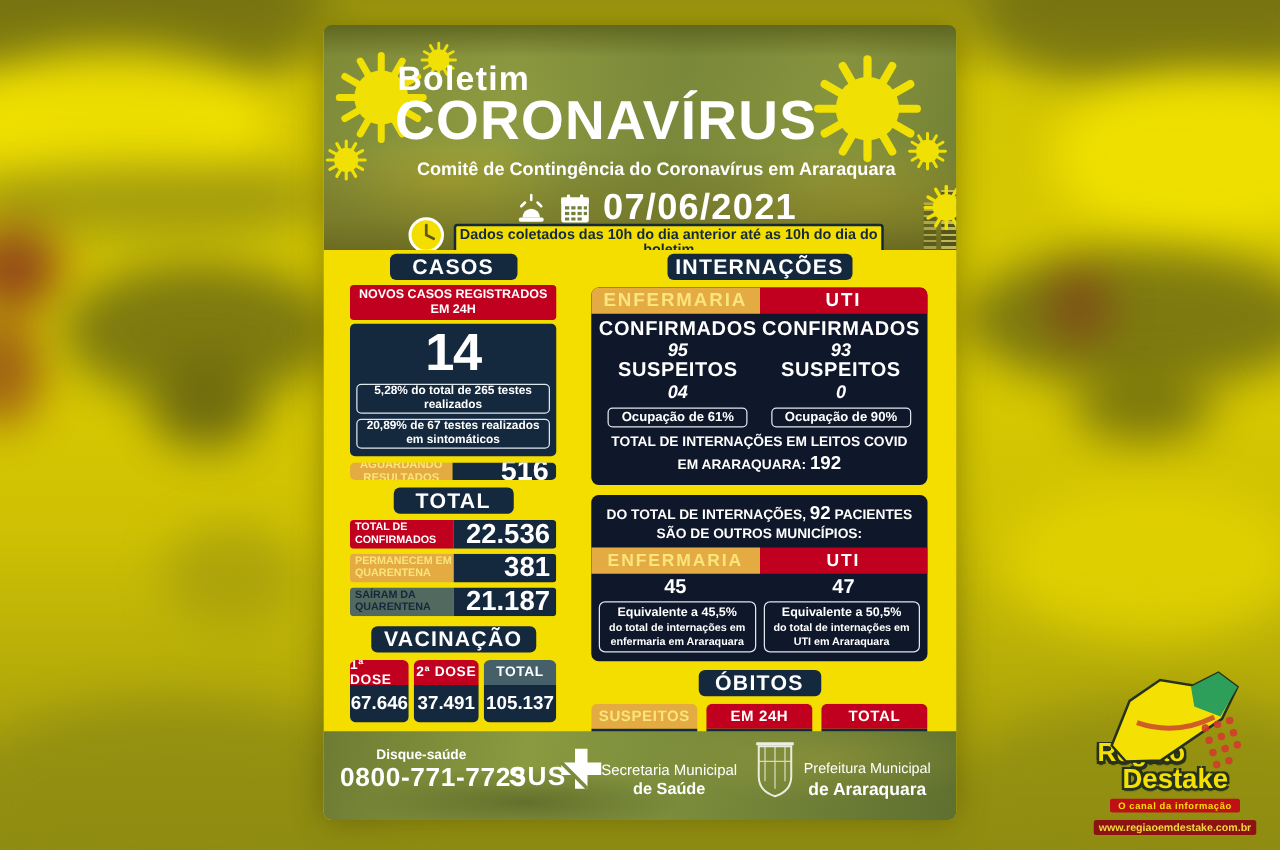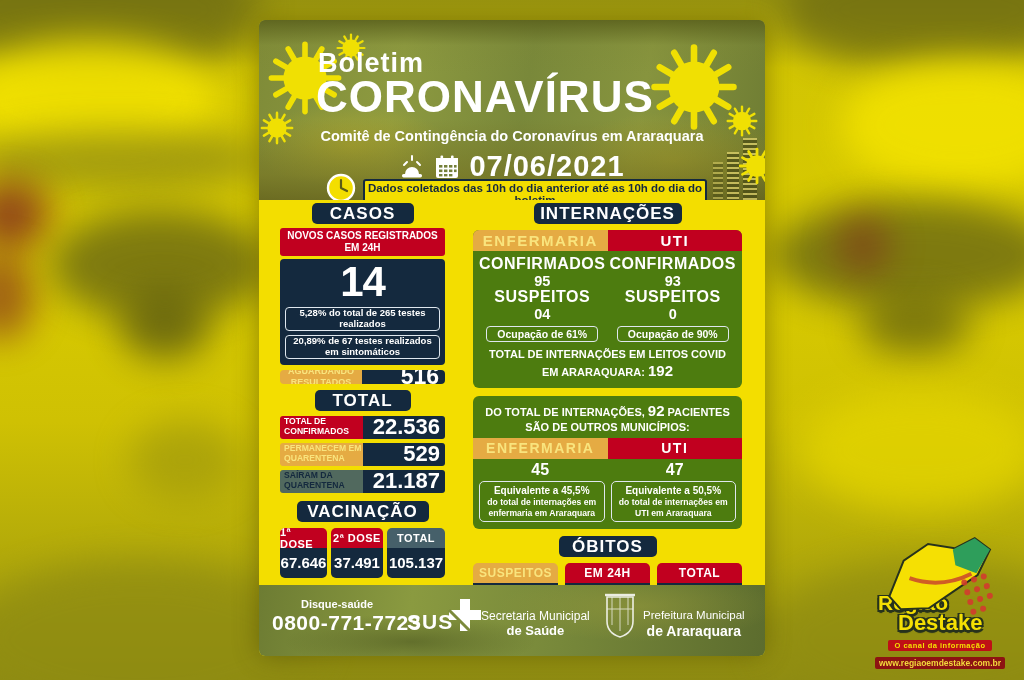--- a/index.html
+++ b/index.html
@@ -15,21 +15,21 @@
         text-shadow:-2px -1px 0 #27321c,2px -1px 0 #27321c,-2px 2px 0 #27321c,2px 2px 0 #27321c,0 3px 1px #27321c;}
   .wm-t2{font-size:22px;font-weight:800;color:#f5e003;line-height:.95;text-align:left;padding-left:34px;
         text-shadow:-2px -1px 0 #27321c,2px -1px 0 #27321c,-2px 2px 0 #27321c,2px 2px 0 #27321c,0 3px 1px #27321c;}
   .wm-tag{display:inline-block;background:#bf1016;color:#f5e003;font-size:7.5px;font-weight:700;
           padding:1px 7px;border-radius:2px;margin-top:2px;letter-spacing:.5px;}
   .wm-url{display:inline-block;background:#8d1312;color:#f2d93c;font-size:8.5px;font-weight:700;
           padding:1px 4px;border-radius:2px;margin-top:2px;}
   
   .card{position:absolute;left:259px;top:20px;width:506px;height:636px;border-radius:6px;overflow:hidden;
         background:#f3de00;box-shadow:0 0 26px rgba(60,55,0,.45);z-index:2;}
-  .photo{position:absolute;left:0;width:100%;}
+  .photo{position:absolute;left:0;width:100%;padding-left:26px;}
   .photo-header{top:0;height:180px;
      background:
        linear-gradient(180deg,rgba(90,96,28,.85) 0%,rgba(125,133,52,.15) 14%,rgba(0,0,0,0) 30%),
        linear-gradient(180deg,rgba(0,0,0,0) 55%,rgba(116,110,30,.55) 86%,rgba(100,96,26,.75) 100%),
        radial-gradient(140px 60px at 18% 70%,rgba(196,180,40,.5),rgba(0,0,0,0) 70%),
        radial-gradient(160px 70px at 82% 78%,rgba(190,176,44,.45),rgba(0,0,0,0) 70%),
        linear-gradient(100deg,#7f8b38 0%,#8d9a40 28%,#79883a 52%,#87943e 74%,#6e7c33 100%);}
   .photo-footer{top:565px;height:71px;
      background:
        radial-gradient(180px 40px at 30% 80%,rgba(60,70,24,.5),rgba(0,0,0,0) 70%),
@@ -81,28 +81,28 @@
   
   .p-vac-title{width:132px;margin:8px auto 6px auto;}
   .cards{display:flex;gap:4px;height:50px;}
   .mini-card{border-radius:5px;overflow:hidden;display:flex;flex-direction:column;}
   .mini-hd{height:20px;display:flex;align-items:center;justify-content:center;
            font-size:11px;font-weight:800;letter-spacing:.5px;}
   .mini-val{flex:1;background:#14293e;color:#fff;display:flex;align-items:center;justify-content:center;
             font-size:15px;font-weight:800;}
   
   .p-int-title{width:148px;margin:0 auto 6px auto;}
-  .panel{background:#4d7c0f;border-radius:6px;overflow:hidden;}
+  .panel{background:#0f172a;border-radius:6px;overflow:hidden;}
   .hd-row{display:flex;height:21px;}
   .hd-cell{flex:1;display:flex;align-items:center;justify-content:center;
            font-size:15px;font-weight:800;letter-spacing:1.5px;}
   .int-content{display:flex;padding:5px 4px 1px 4px;}
   .int-col{flex:1;text-align:center;color:#fff;}
   .int-lbl{font-size:16px;font-weight:800;letter-spacing:.5px;line-height:1.05;}
-  .int-val{font-size:14.5px;font-weight:800;line-height:1.15;}
+  .int-val{font-size:14.5px;font-weight:800;line-height:1.15;font-style:italic;}
   .ocup{display:inline-block;border:1px solid #dfe7ee;border-radius:4px;font-size:10.5px;
         font-weight:700;color:#fff;padding:1px 10px;margin-top:3px;}
   .int-total{color:#fff;text-align:center;font-size:11px;font-weight:800;line-height:1.3;padding:4px 16px 7px 16px;}
   .num-big{font-size:15px;}
   .panel2{margin-top:8px;}
   .p2-title{color:#fff;text-align:center;font-size:11px;font-weight:800;line-height:1.3;padding:5px 12px 3px 12px;}
   .p2-vals{display:flex;padding:2px 0 1px 0;}
   .p2-val{flex:1;text-align:center;color:#fff;font-size:16px;font-weight:800;}
   .p2-notes{display:flex;gap:6px;padding:1px 6px 7px 6px;}
   .eq-note{flex:1;border:1px solid #dfe7ee;border-radius:5px;color:#fff;font-size:8.6px;font-weight:700;
@@ -268,21 +268,21 @@
         <div class="agu-val navy">516</div>
       </div>
 
       <div class="pill p-total-title">TOTAL</div>
       <div class="t-row">
         <div class="t-label red">TOTAL DE CONFIRMADOS</div>
         <div class="t-val">22.536</div>
       </div>
       <div class="t-row">
         <div class="t-label tan">PERMANECEM EM QUARENTENA</div>
-        <div class="t-val">529</div>
+        <div class="t-val">381</div>
       </div>
       <div class="t-row">
         <div class="t-label sage">SAÍRAM DA QUARENTENA</div>
         <div class="t-val">21.187</div>
       </div>
 
       <div class="pill p-vac-title">VACINAÇÃO</div>
       <div class="cards">
         <div class="mini-card" style="flex:0 0 47px">
           <div class="mini-hd red">1ª DOSE</div>

